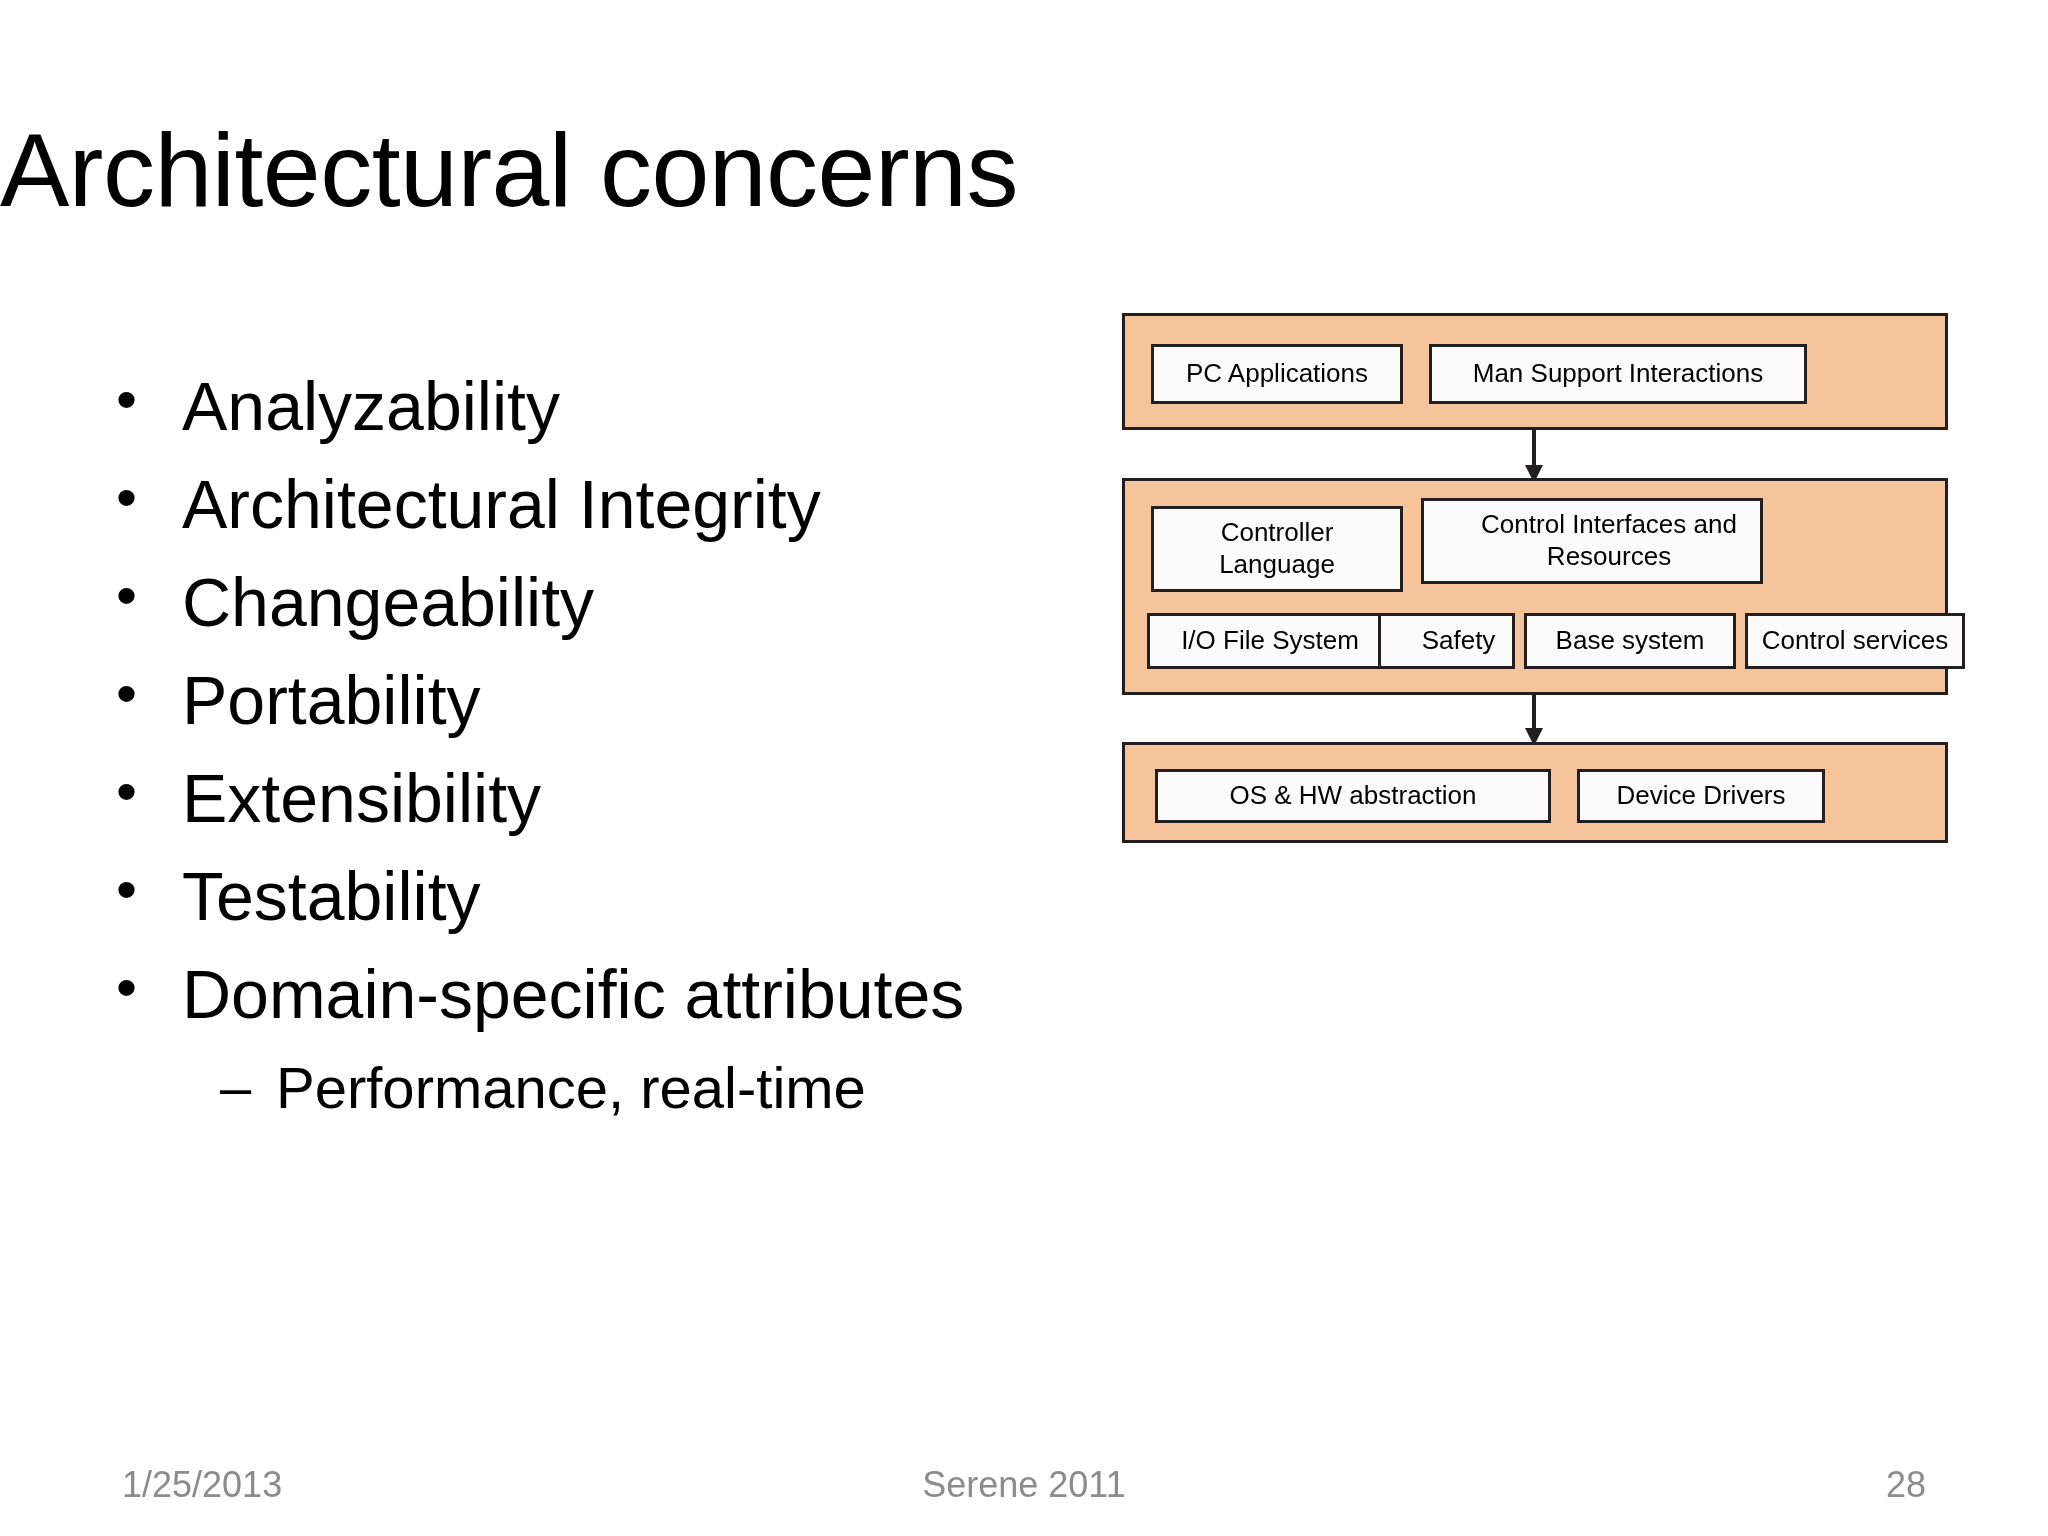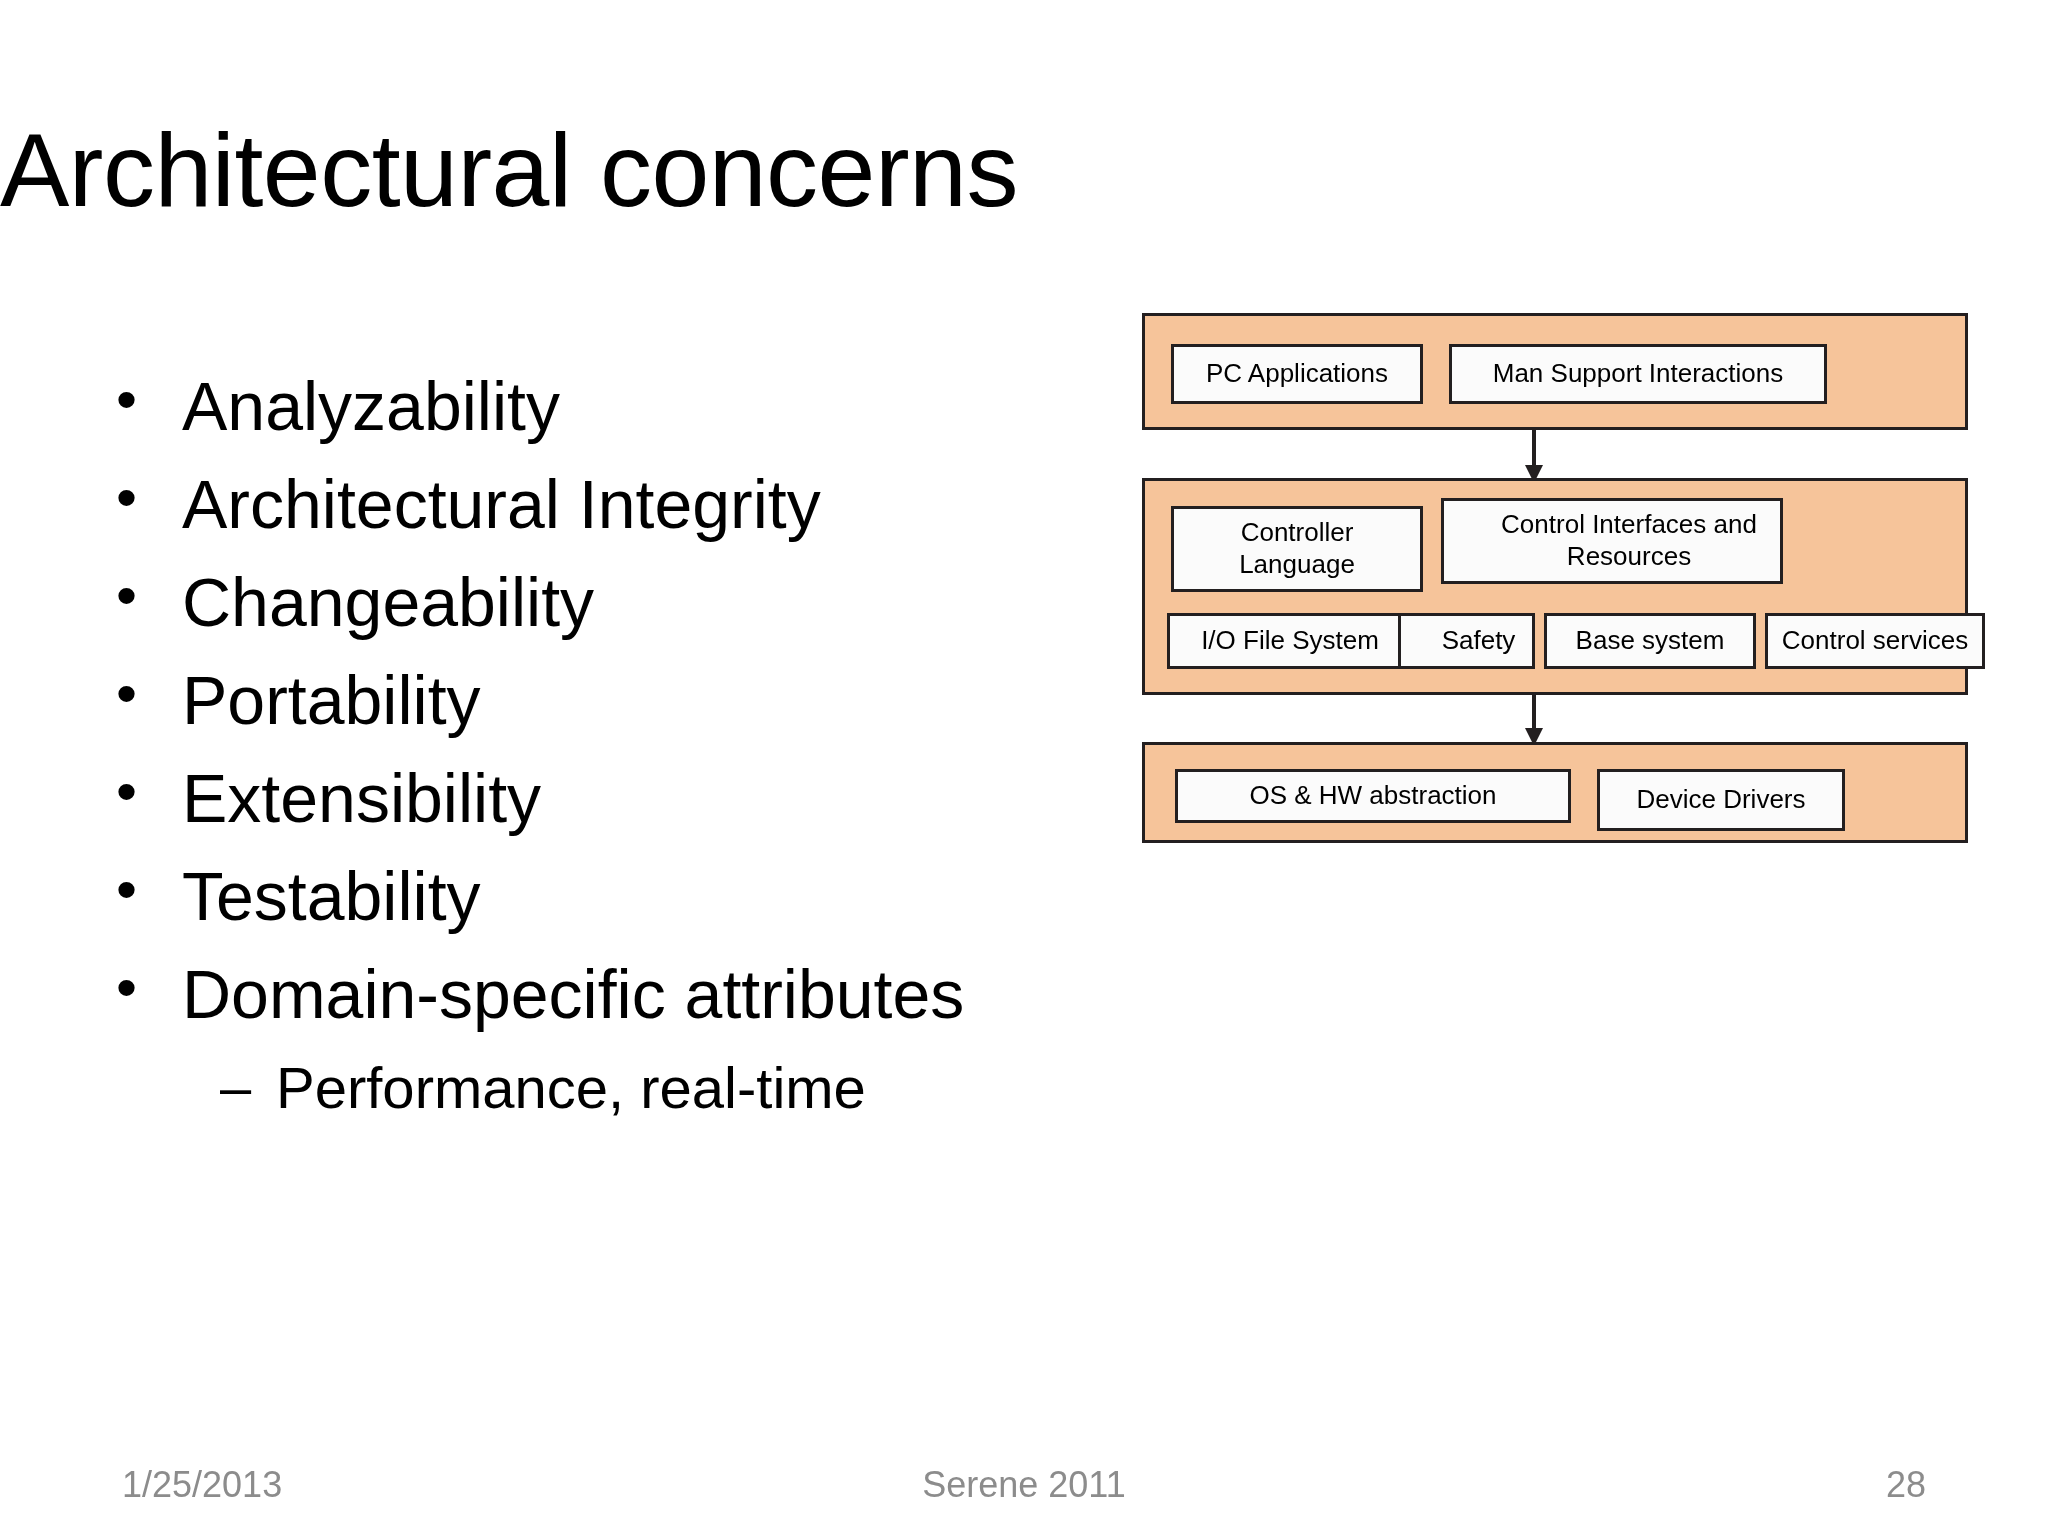--- a/index.html
+++ b/index.html
@@ -91,21 +91,20 @@
     width: 830px;
     height: 530px;
   }
   .layer {
     position: absolute;
     left: 0;
     width: 826px;
     background: #F6C49A;
     border: 3px solid #231f20;
     box-sizing: border-box;
-    margin-left: 20px;
   }
   #layer-applications { top: 0px;   height: 117px; }
   #layer-control      { top: 165px; height: 217px; }
   #layer-platform     { top: 429px; height: 101px; }
 
   .node {
     position: absolute;
     background: #fbfbfb;
     border: 3px solid #231f20;
     box-sizing: border-box;
@@ -126,21 +125,21 @@
   
   #node-controller-language   { left: 26px;  top: 25px;  width: 252px; height: 86px; }
   #node-control-interfaces    { left: 296px; top: 17px;  width: 342px; height: 86px; padding-left: 40px; }
   #node-io-file-system        { left: 22px;  top: 132px; width: 246px; height: 56px; }
   #node-safety                { left: 253px; top: 132px; width: 137px; height: 56px; padding-left: 30px; }
   #node-base-system           { left: 399px; top: 132px; width: 212px; height: 56px; }
   #node-support-services      { left: 620px; top: 132px; width: 220px; height: 56px; }
 
   
   #node-os-hw-abstraction     { left: 30px;  top: 24px; width: 396px; height: 54px; }
-  #node-device-drivers        { left: 452px; top: 24px; width: 248px; height: 62px; }
+  #node-device-drivers        { left: 452px; top: 24px; width: 248px; height: 54px; }
 
   
   .connector {
     position: absolute;
     width: 40px;
   }
   #connector-apps-to-control    { left: 392px; top: 114px; height: 56px; }
   #connector-control-to-platform{ left: 392px; top: 379px; height: 54px; }
 
   

